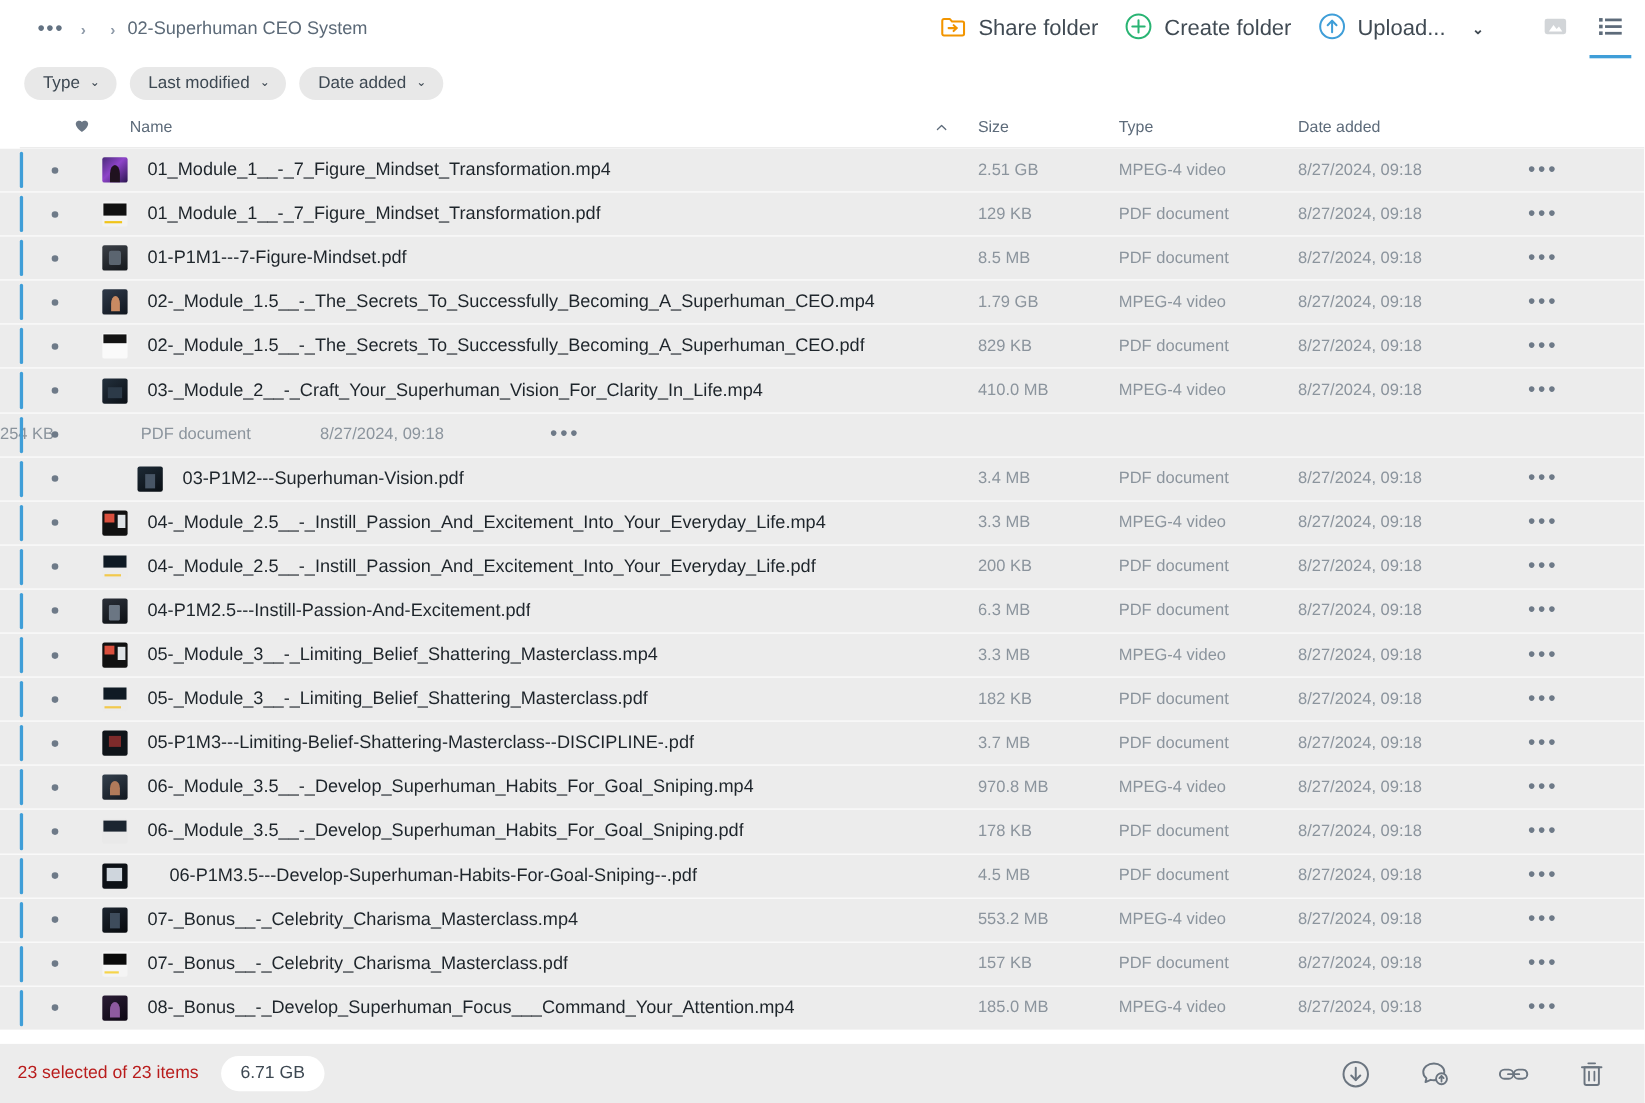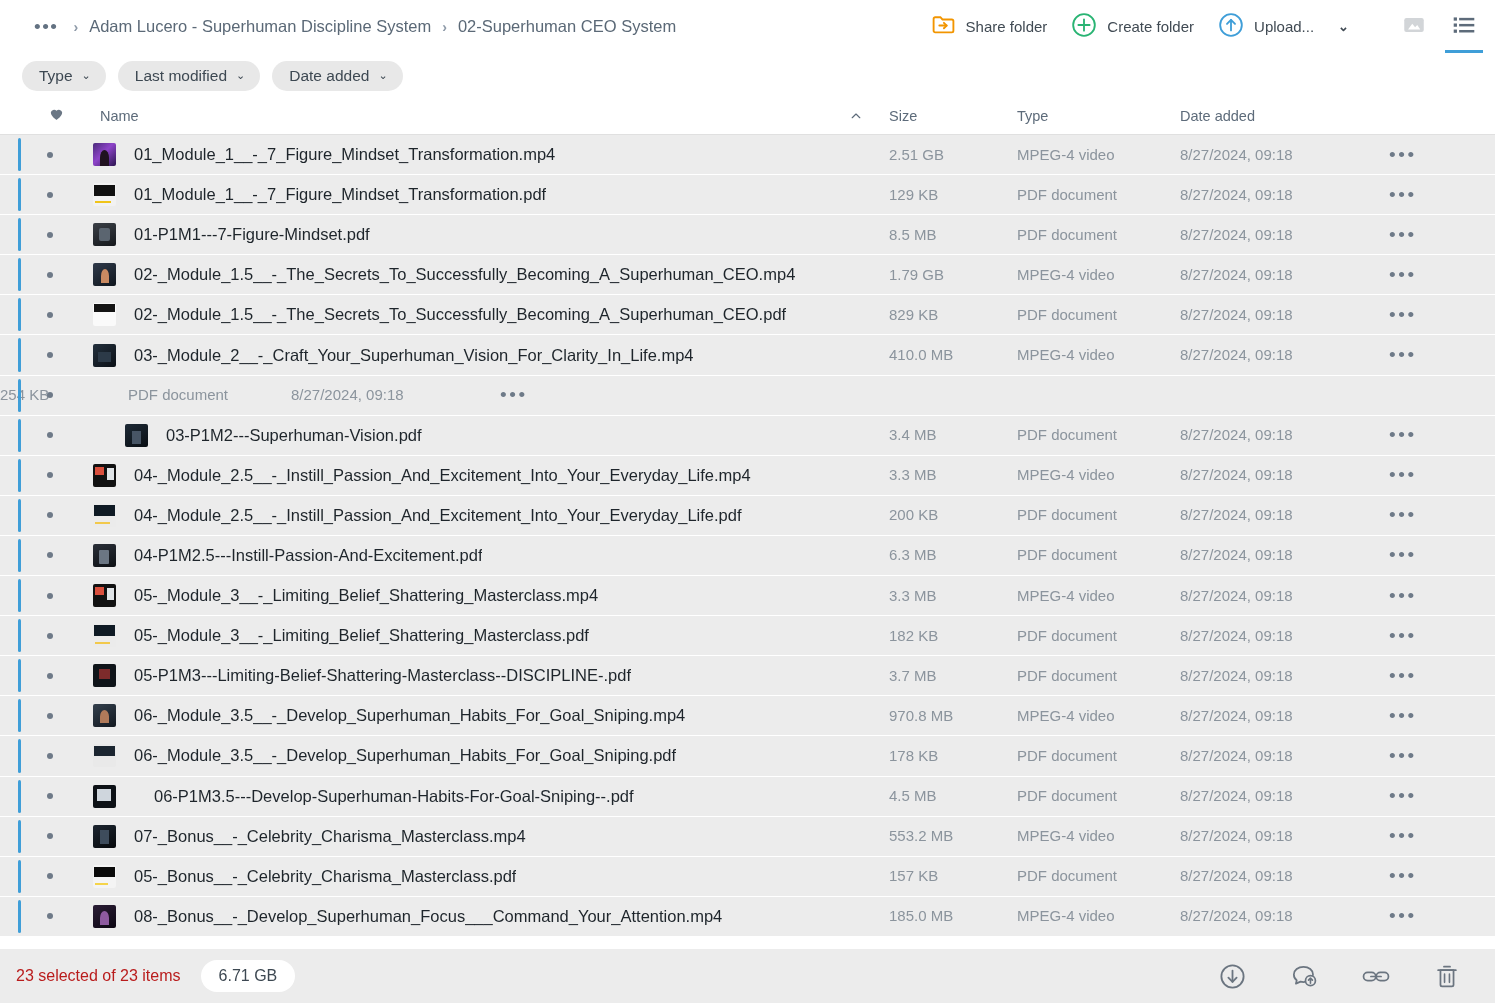--- a/index.html
+++ b/index.html
@@ -60,21 +60,21 @@
   .tb-btn {
     display: flex;
     align-items: center;
     gap: 10px;
     padding: 6px 12px;
     cursor: pointer;
     border-radius: 4px;
     white-space: nowrap;
   }
   .tb-btn-label {
-    font-size: 15px;
+    font-size: 20px;
     color: #404a53;
   }
   .tb-caret {
     color: #404a53;
     font-size: 13px;
     margin-left: 14px;
     font-weight: bold;
     cursor: pointer;
   }
   .tb-divider-space { width: 28px; }
@@ -129,20 +129,21 @@
   }
 
   
   .thead {
     display: flex;
     align-items: center;
     height: 37px;
     background: #ffffff;
     border-bottom: 1px solid #e0e0e0;
     padding-left: 6px;
+    margin-left: 18px;
   }
   .col-fav    { width: 92px; display:flex; align-items:center; justify-content:flex-start; padding-left: 42px;}
   .col-name   { flex: 1 1 auto; min-width: 0; display:flex; align-items:center; }
   .col-size   { width: 128px; flex: 0 0 128px; }
   .col-type   { width: 163px; flex: 0 0 163px; }
   .col-date   { width: 205px; flex: 0 0 205px; }
   .col-menu   { width: 110px; flex: 0 0 110px; display:flex; align-items:center; justify-content:flex-start;}
 
   .th-text {
     font-size: 14.5px;
@@ -291,21 +292,20 @@
   .f-icon { cursor: pointer; display:flex; align-items:center; justify-content:center; }
 </style>
 </head>
 <body>
 
 <div class="topbar">
 
   <div class="breadcrumb">
     <span class="bc-ellipsis">•••</span>
     <span class="bc-sep">›</span>
-    <span class="bc-link">Adam Lucero - Superhuman Discipline System</span>
     <span class="bc-sep">›</span>
     <span class="bc-link current">02-Superhuman CEO System</span>
   </div>
 
   <div class="topbar-spacer"></div>
 
   <div class="tb-actions">
 
     <div class="tb-btn">
       <span>
@@ -660,21 +660,21 @@
       <div class="col-date"><span class="cell-muted">8/27/2024, 09:18</span></div>
       <div class="col-menu">
         <span class="dots">•••</span>
       </div>
     </div>
     <div class="row">
       <div class="selbar"></div>
       <div class="row-dot"></div>
       <div class="col-name" style="flex:1 1 auto;min-width:0;">
         <div class="thumb tv17"></div>
-        <span class="fname">05-_Bonus__-_Celebrity_Charisma_Masterclass.pdf</span>
+        <span class="fname">07-_Bonus__-_Celebrity_Charisma_Masterclass.pdf</span>
       </div>
       <div class="col-size"><span class="cell-muted">157 KB</span></div>
       <div class="col-type"><span class="cell-muted">PDF document</span></div>
       <div class="col-date"><span class="cell-muted">8/27/2024, 09:18</span></div>
       <div class="col-menu">
         <span class="dots">•••</span>
       </div>
     </div>
     <div class="row">
       <div class="selbar"></div>

